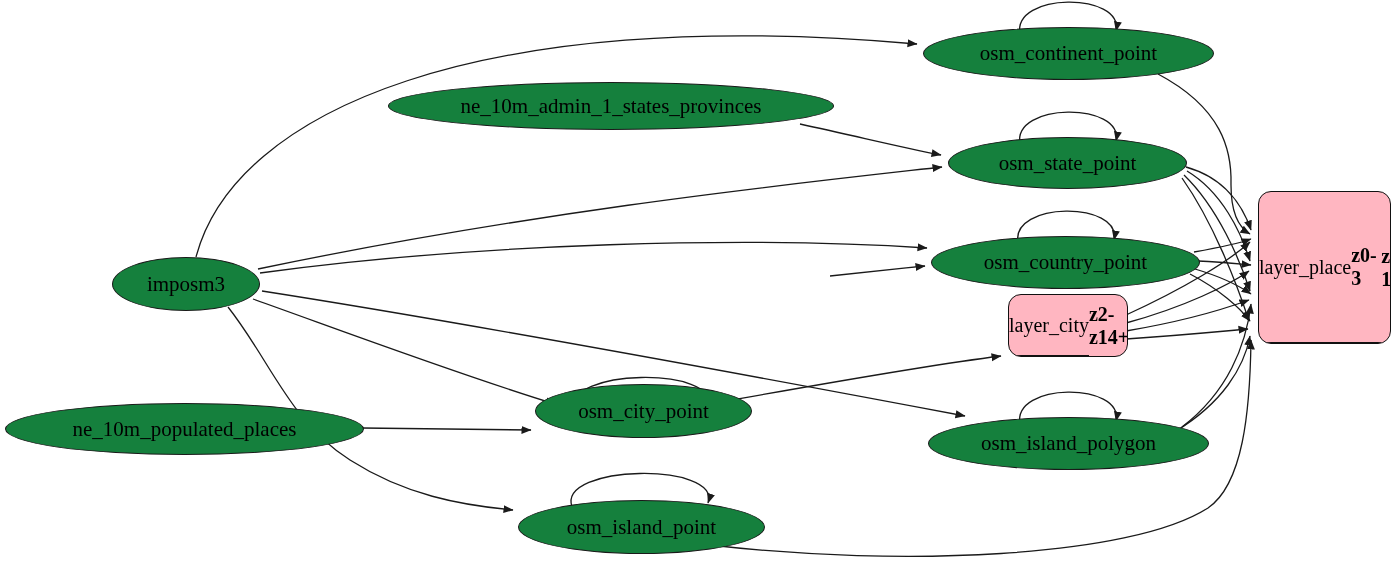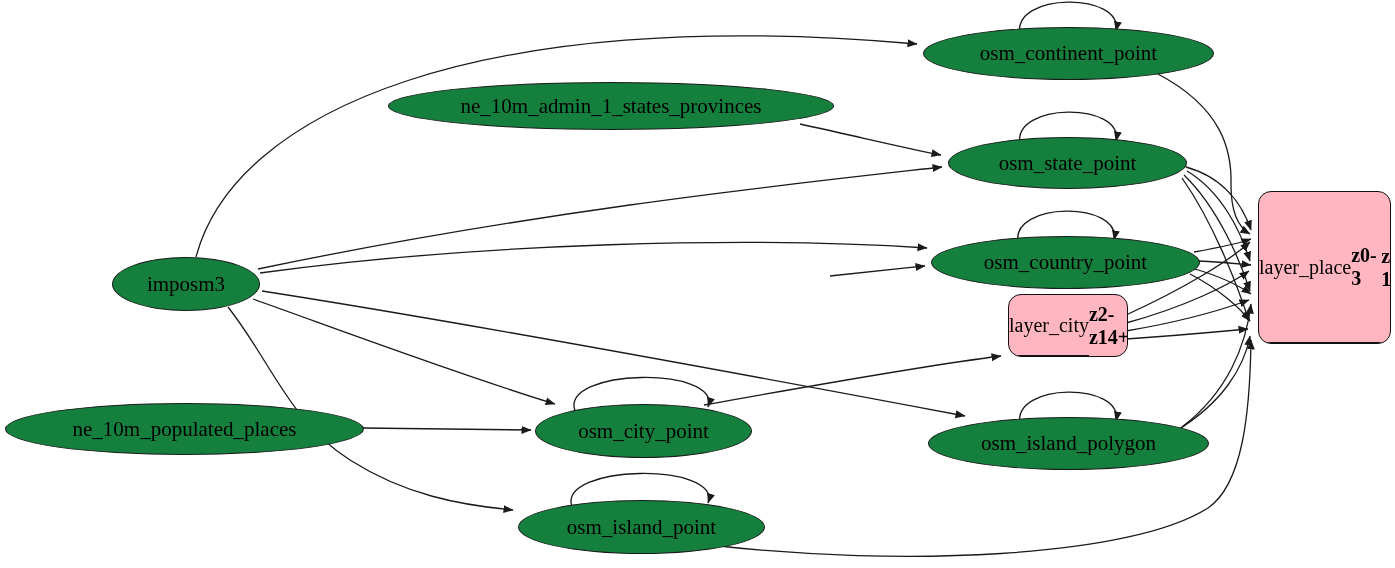--- a/index.html
+++ b/index.html
@@ -90,21 +90,21 @@
   </div>
 
   <div class="node" style="left:948px;top:137px;width:237px;height:50px;justify-content:center;">
     <span>osm_state_point</span>
   </div>
 
   <div class="node" style="left:931px;top:236px;width:267px;height:51px;">
     <span>osm_country_point</span>
   </div>
 
-  <div class="node" style="left:535px;top:404px;width:215px;height:52px;">
+  <div class="node" style="left:535px;top:384px;width:215px;height:52px;">
     <span>osm_city_point</span>
   </div>
 
   <div class="node" style="left:928px;top:417px;width:279px;height:51px;">
     <span>osm_island_polygon</span>
   </div>
 
   <div class="node" style="left:518px;top:500px;width:245px;height:52px;">
     <span>osm_island_point</span>
   </div>

